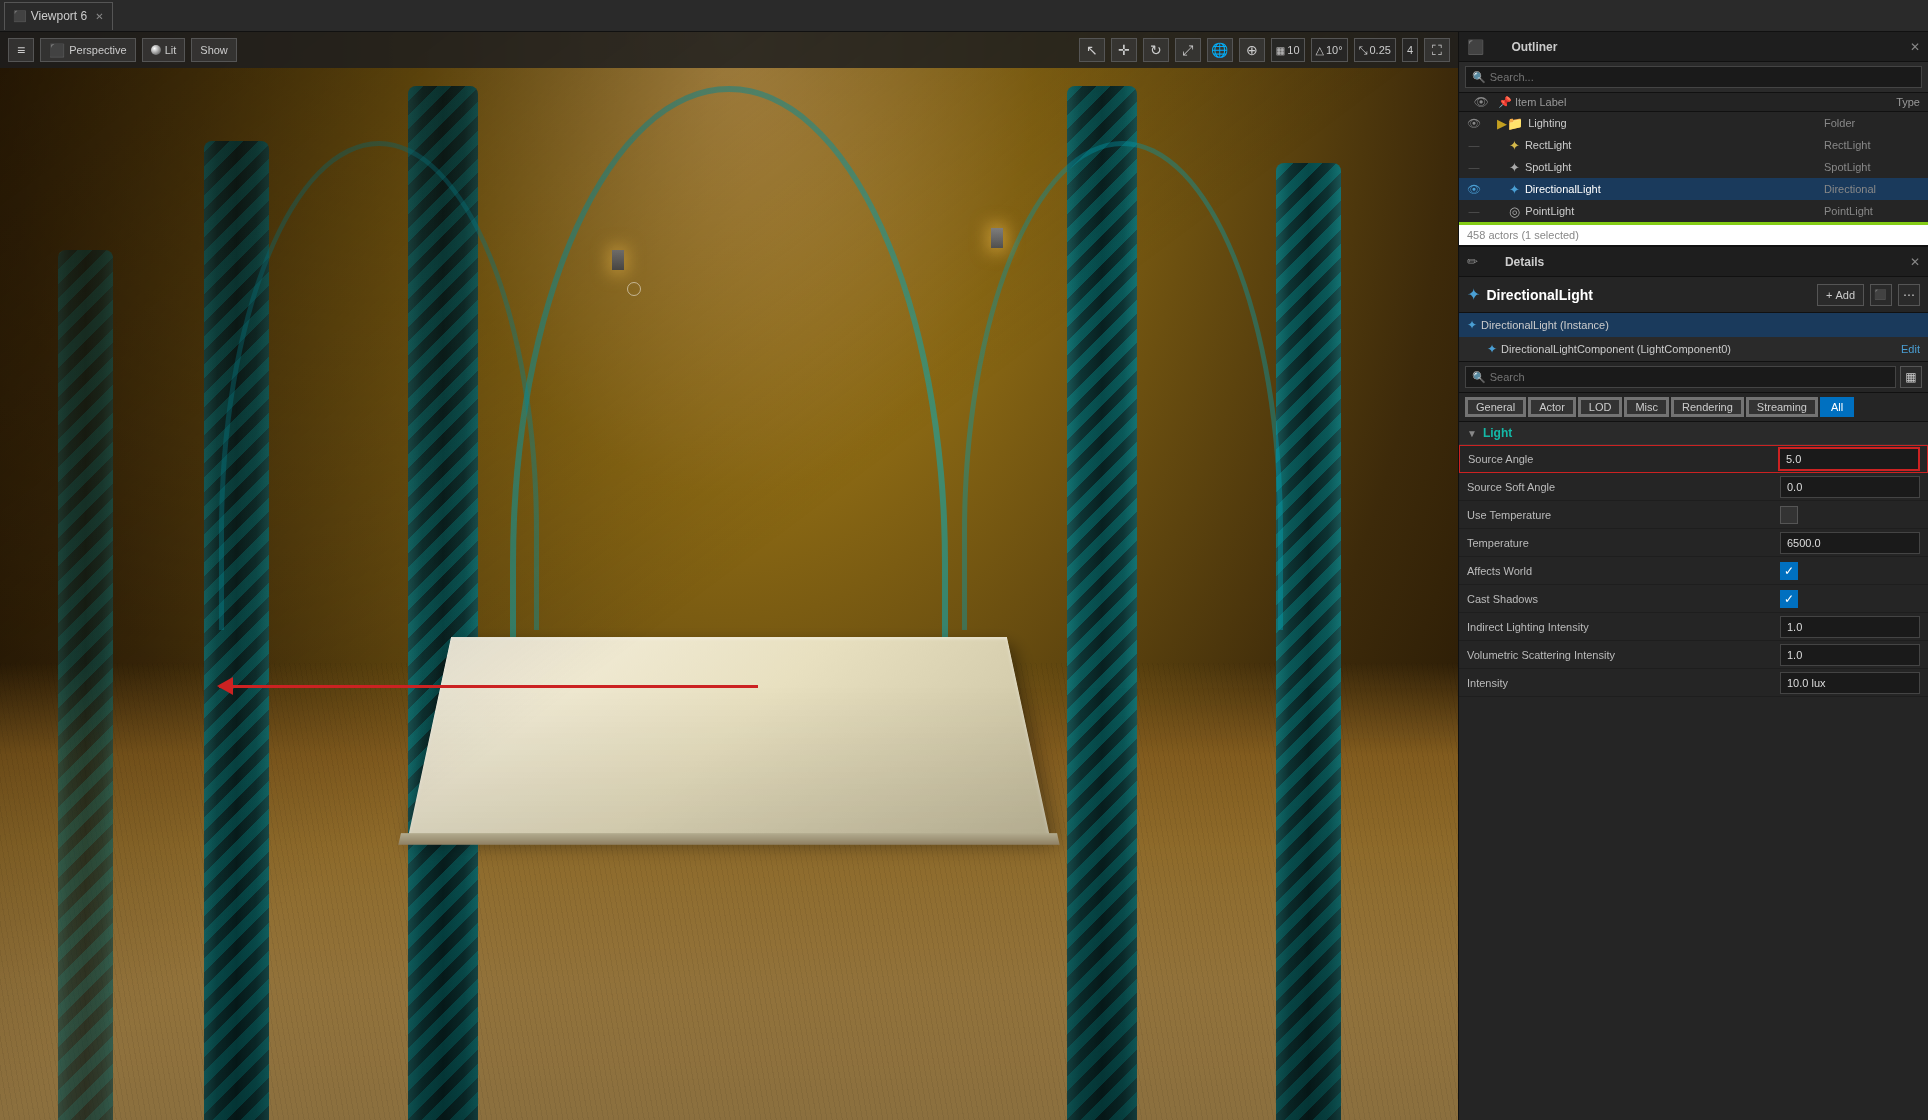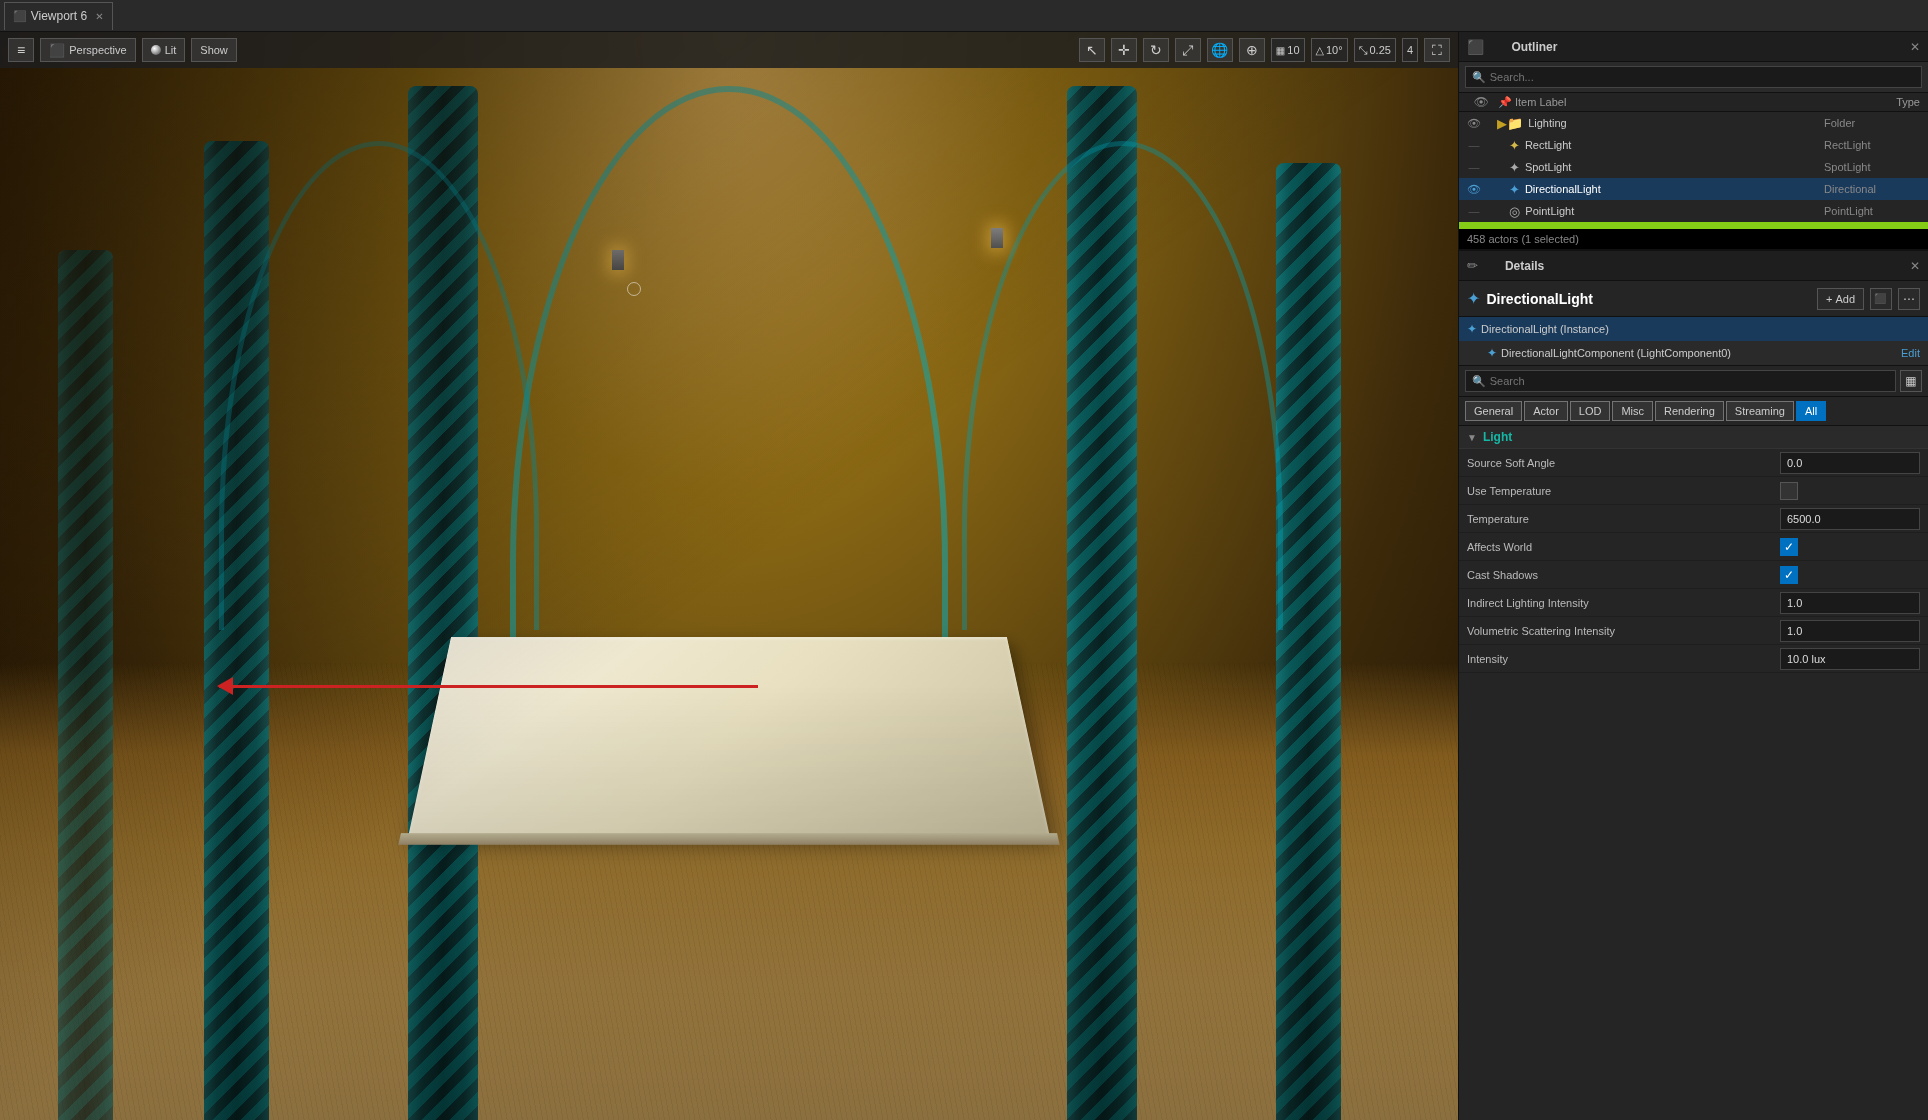--- a/index.html
+++ b/index.html
@@ -288,22 +288,22 @@
       width: 100px;
       text-align: left;
       padding-right: 4px;
     }
 
     
     .actor-count {
       padding: 4px 8px;
       font-size: 11px;
       color: #888;
-      background: #000000;
-      border-top: 7px solid #84cc16;
+      background: #ffffff;
+      border-top: 3px solid #84cc16;
     }
 
     
     .details-panel {
       flex: 1;
       display: flex;
       flex-direction: column;
       overflow: hidden;
     }
     .details-header-row {
@@ -387,21 +387,21 @@
       display: flex;
       align-items: center;
       gap: 2px;
       padding: 4px 6px;
       background: #252525;
       border-bottom: 1px solid #111;
       flex-wrap: wrap;
     }
     .filter-tab {
       background: #333;
-      border: 1px solid #737373;
+      border: 3px solid #737373;
       color: #ccc;
       font-size: 11px;
       padding: 2px 8px;
       height: 20px;
       display: flex;
       align-items: center;
       cursor: pointer;
     }
     .filter-tab.active {
       background: #0070c0;
@@ -820,20 +820,26 @@
         </div>
       </div>
 
       <div class="properties-area">
 
         <div class="prop-section-header">
           <span class="prop-section-arrow">▼</span>
           <span class="prop-section-title">Light</span>
         </div>
 
+        <div class="prop-row" style="border: 1px solid #cc2222;">
+          <span class="prop-label">Source Angle</span>
+          <div class="prop-value">
+            <input class="prop-input highlighted" type="text" value="5.0" style="">
+          </div>
+        </div>
 
         <div class="prop-row">
           <span class="prop-label">Source Soft Angle</span>
           <div class="prop-value">
             <input class="prop-input" type="text" value="0.0" style="">
           </div>
         </div>
 
         <div class="prop-row">
           <span class="prop-label">Use Temperature</span>

